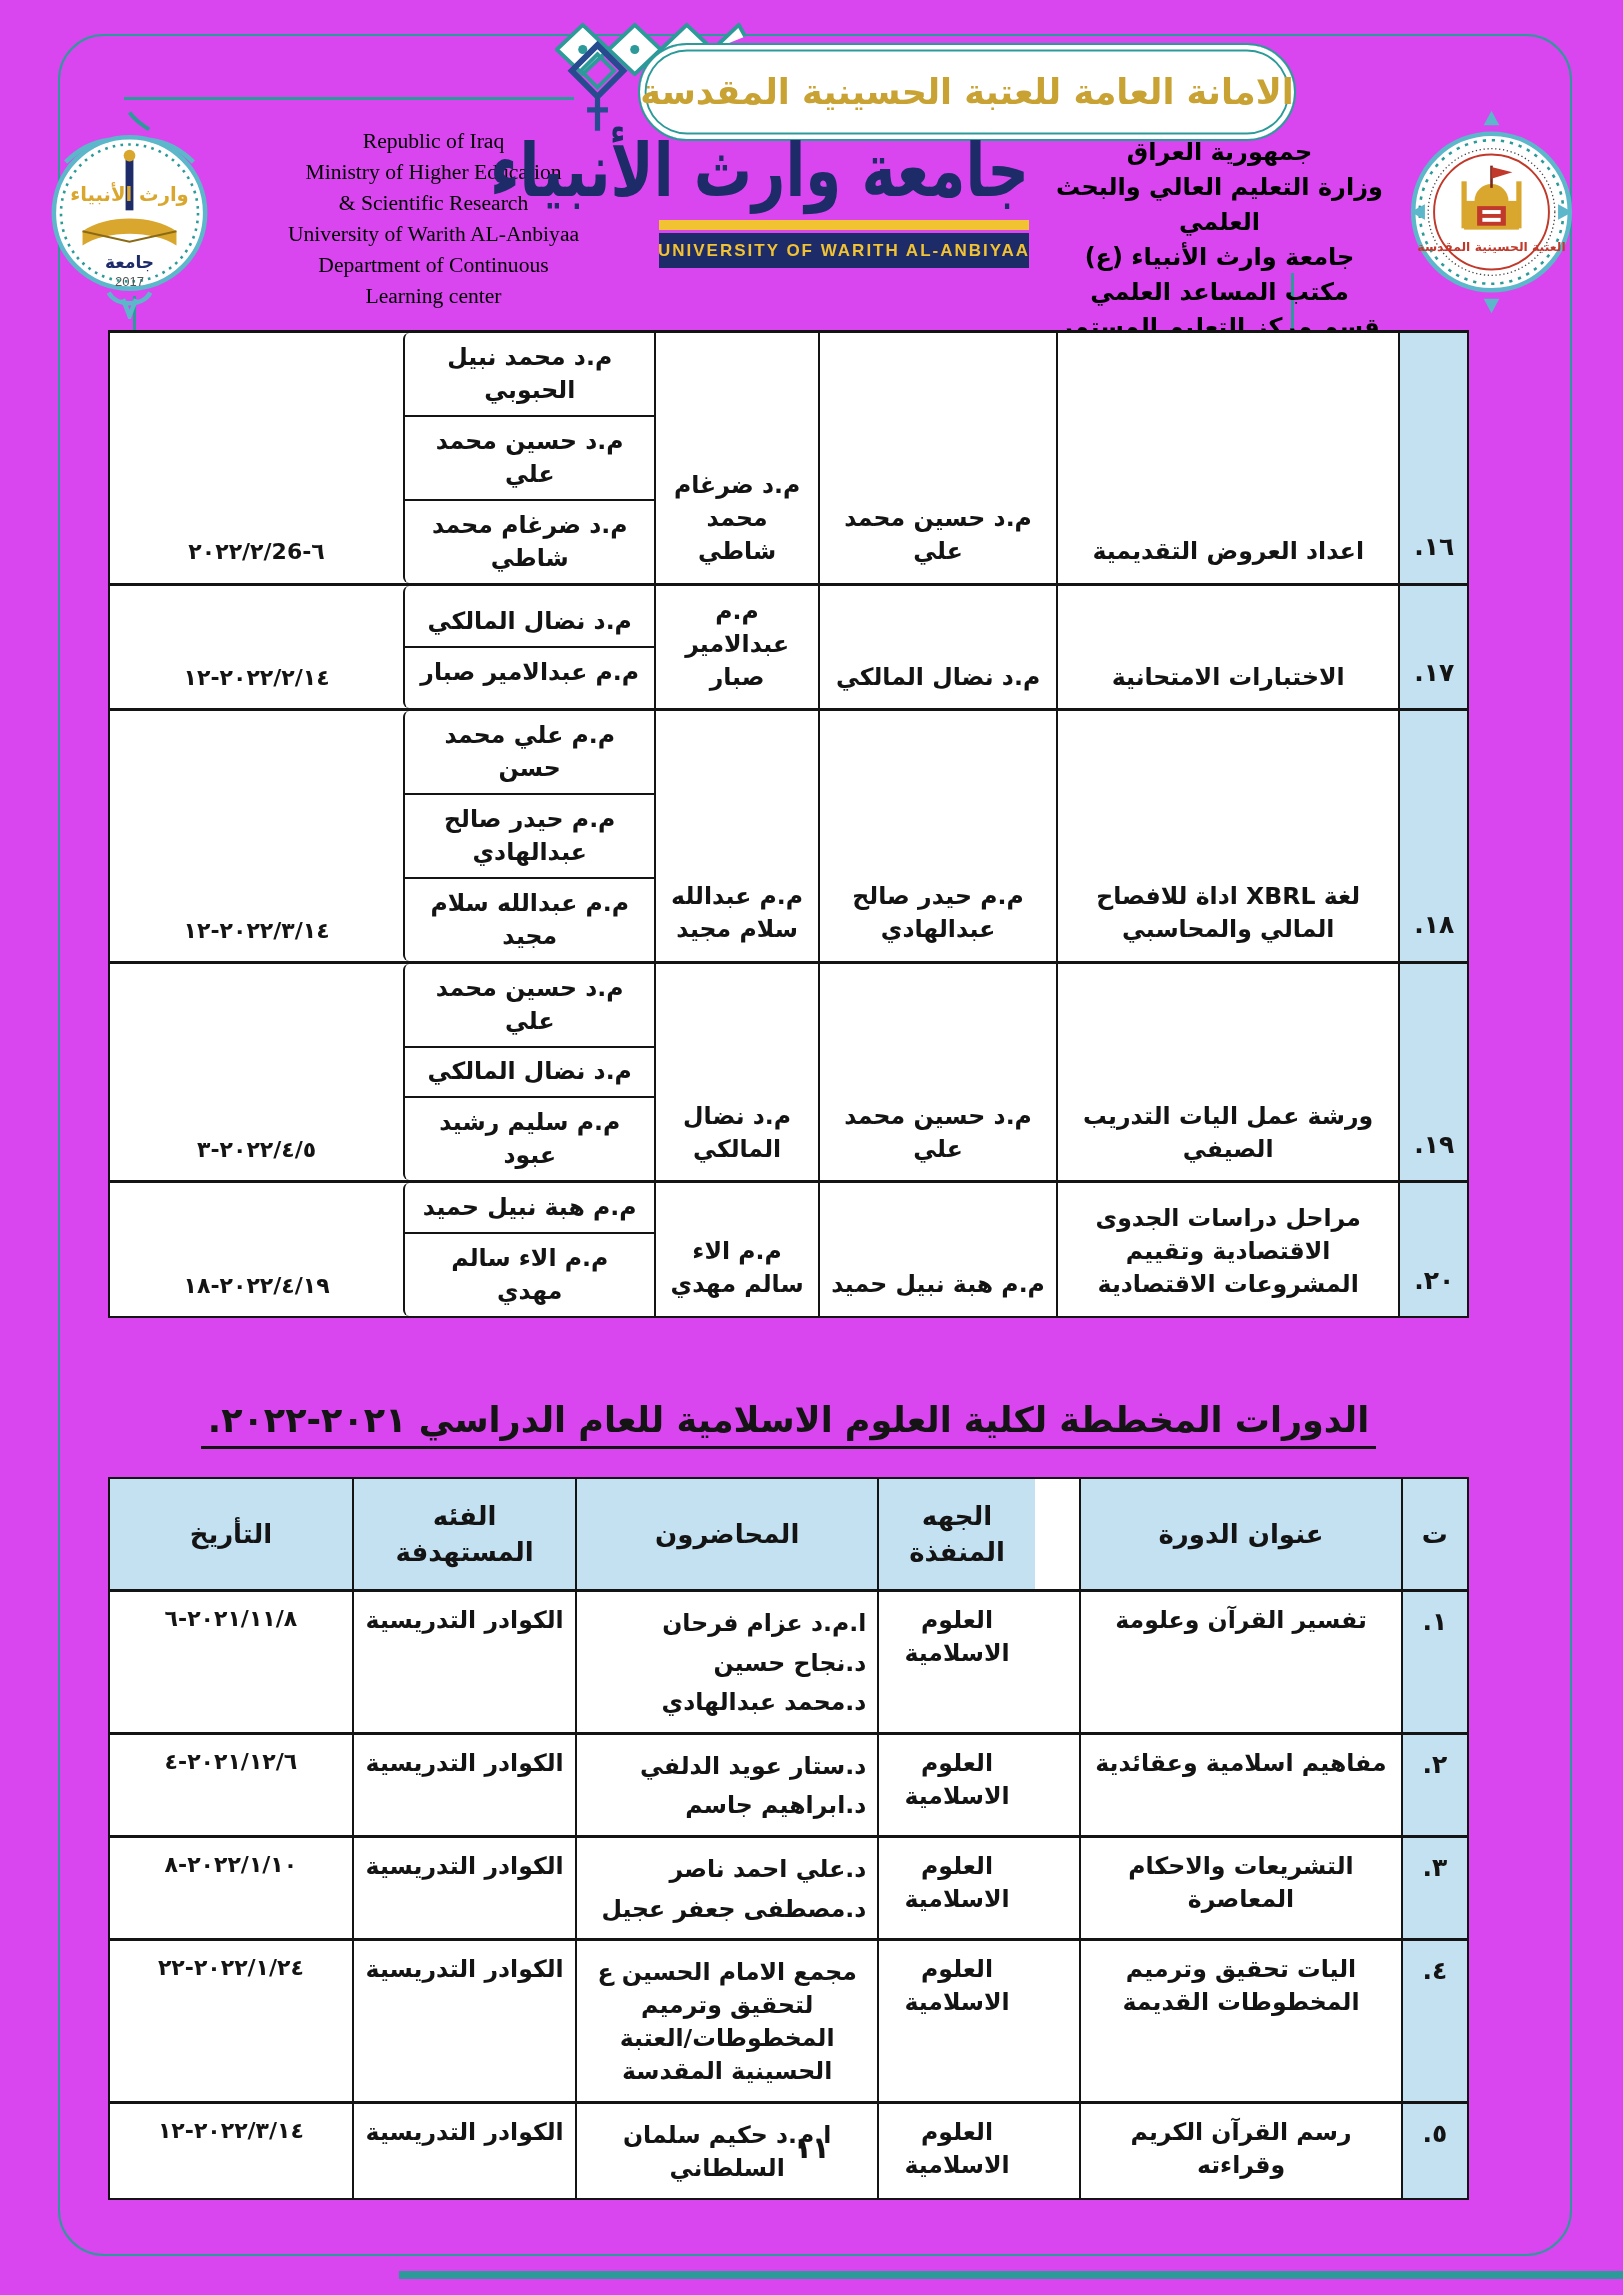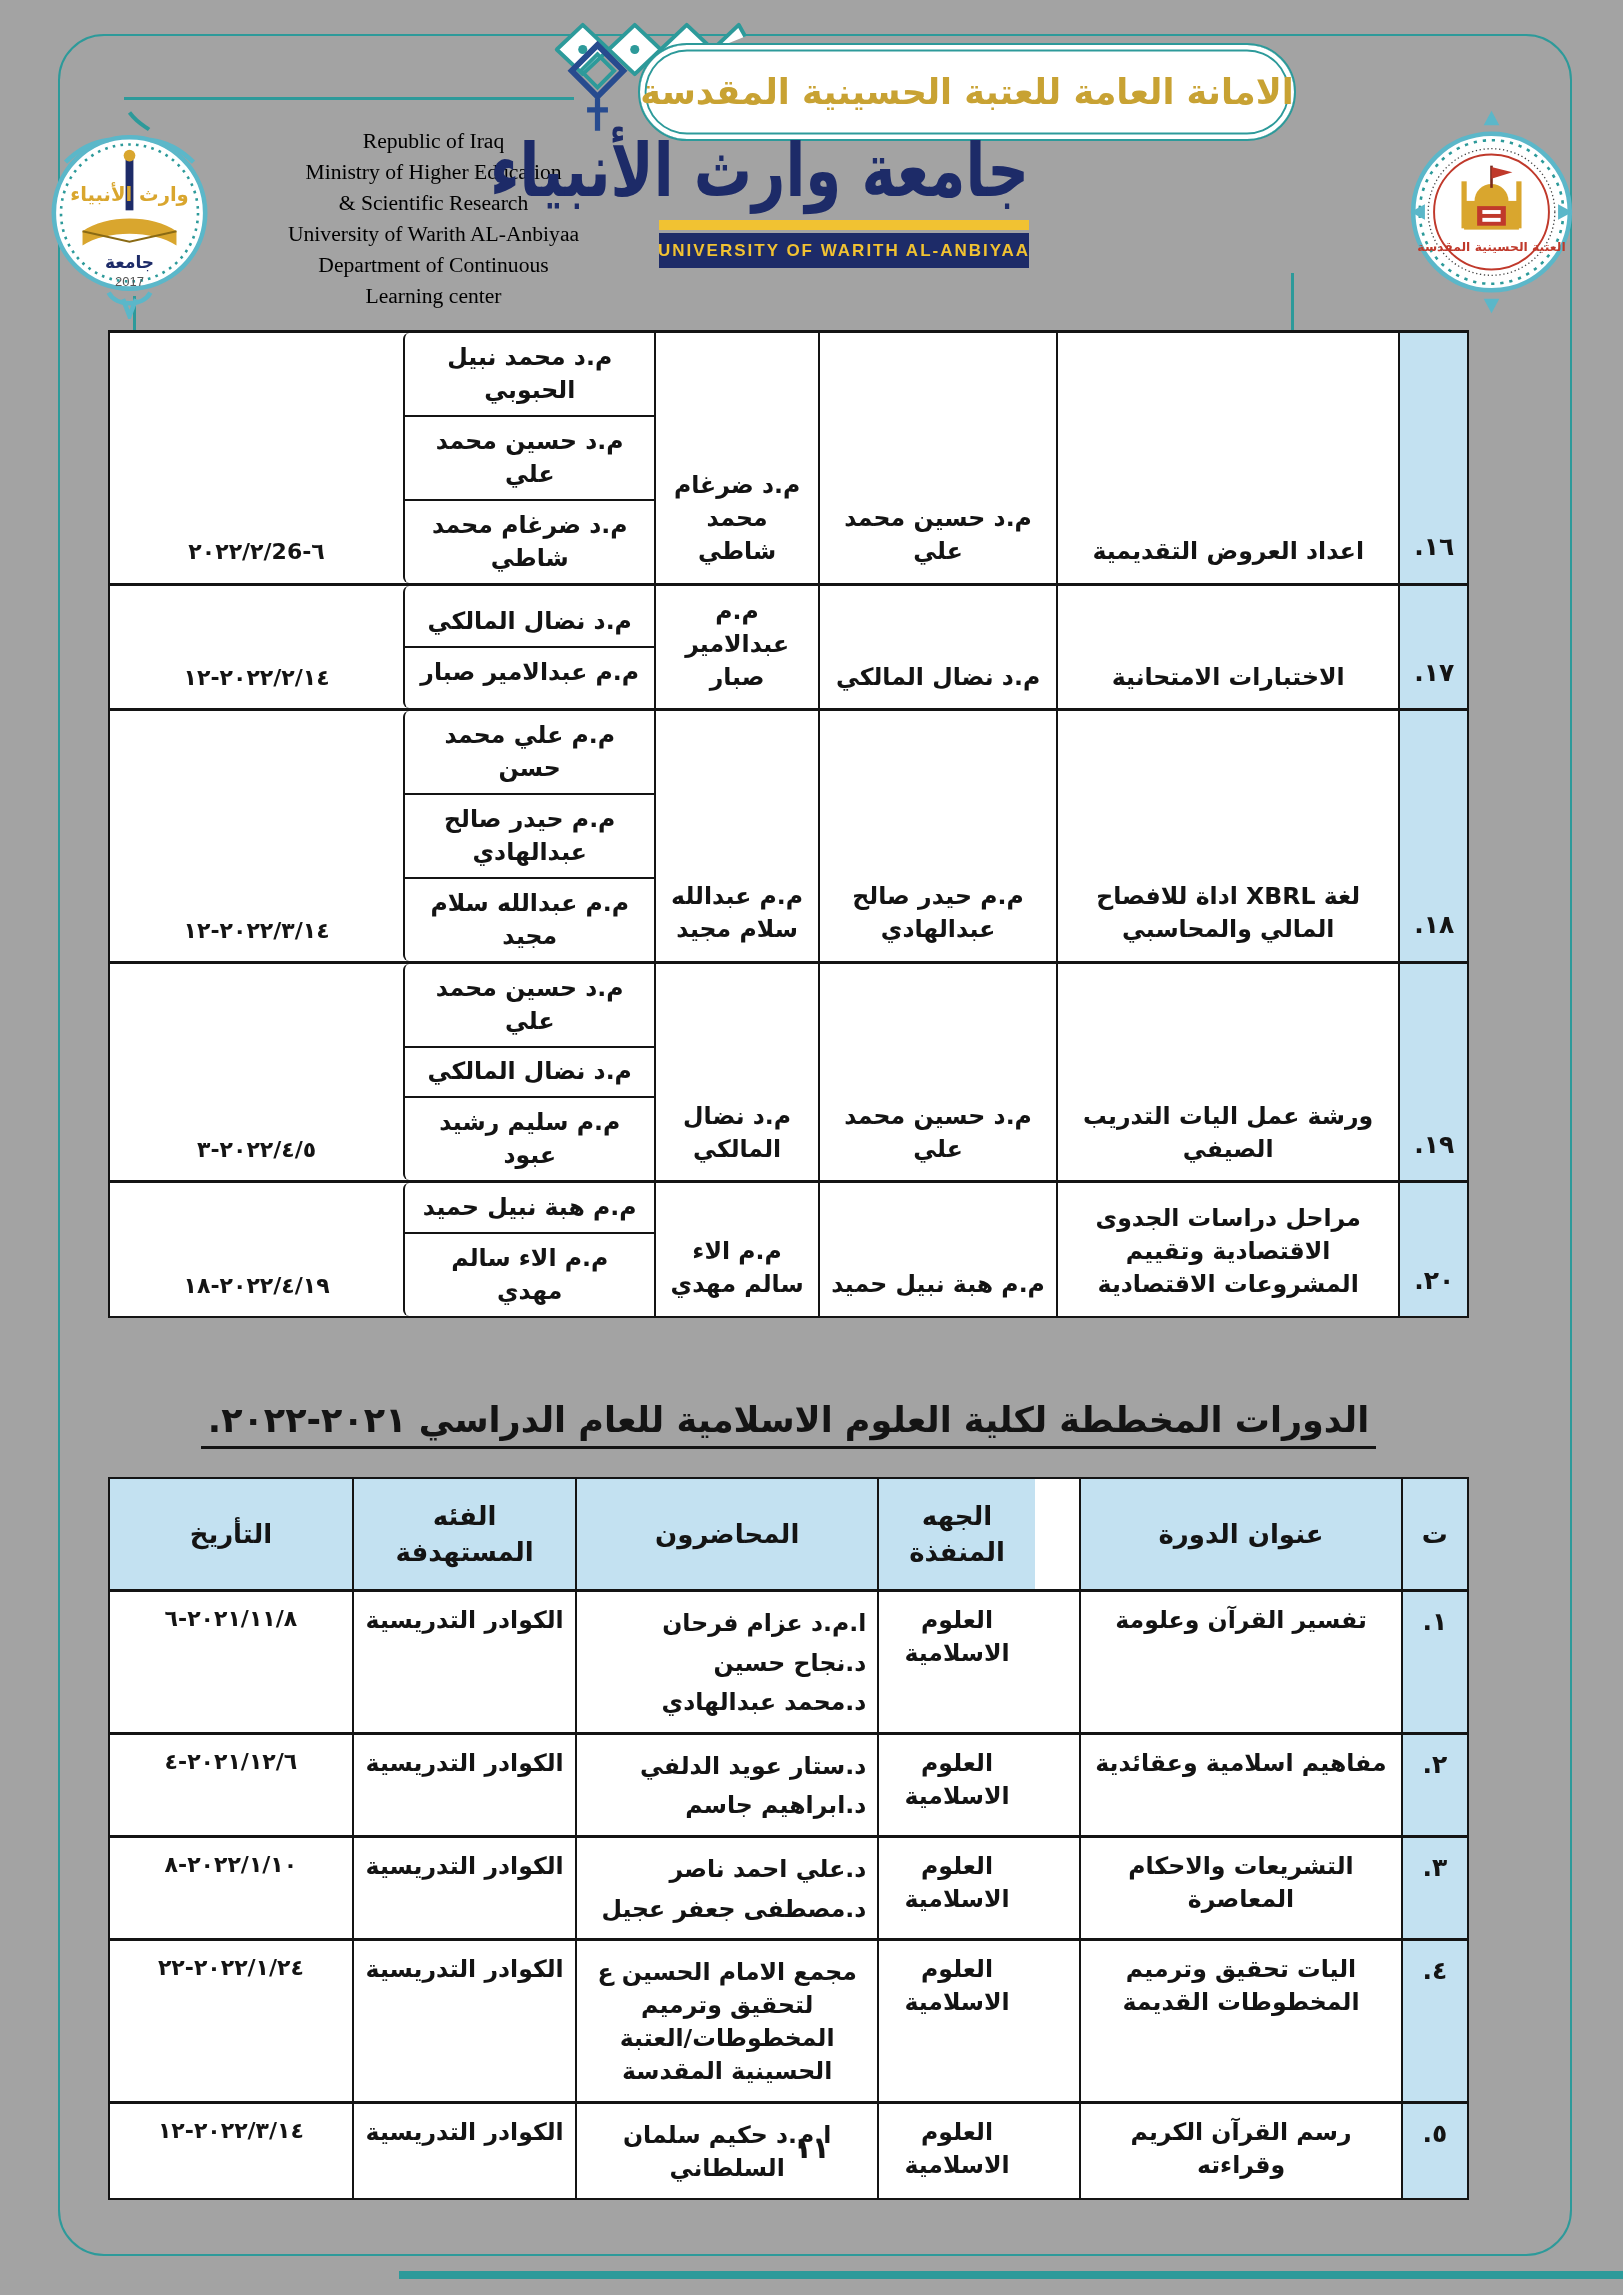--- a/index.html
+++ b/index.html
@@ -1,16 +1,16 @@
 <!DOCTYPE html>
 <html lang="ar" style="font-size:10.5px"><head>
 <meta charset="utf-8">
 <style>
   html,body{margin:0;padding:0;background:#e8e8e8;}
-  .page{position:relative;width:1624px;height:2295px;background:#a3a3a3;overflow:hidden;
+  .page{position:relative;width:1624px;height:2295px;background:#d946ef;overflow:hidden;
         font-family:"DejaVu Sans",sans-serif;color:#141414;}
   
   .frame{position:absolute;left:58px;top:34px;width:1510px;height:2218px;
          border:2.6px solid #2d9a9a;border-radius:46px;}
   .hline{position:absolute;left:124px;top:97px;width:450px;height:2.6px;background:#2d9a9a;}
   .vline{position:absolute;width:2.6px;background:#2d9a9a;}
   .vline.v1{left:133px;top:296px;height:36px;}
   .vline.v2{left:1291px;top:273px;height:58px;}
   .bline{position:absolute;left:399px;top:2271px;width:1225px;height:7.9px;background:#2d9a9a;}
   
@@ -117,20 +117,27 @@
 
   <div class="eng">
     <div class="eng-line">Republic of Iraq</div>
       <div class="eng-line">Ministry of  Higher Education</div>
       <div class="eng-line">&amp; Scientific Research</div>
       <div class="eng-line">University of  Warith AL-Anbiyaa</div>
       <div class="eng-line">Department of Continuous</div>
       <div class="eng-line">Learning center</div>
   </div>
 
+  <div class="arb">
+    <div class="arb-line">جمهورية العراق</div>
+      <div class="arb-line">وزارة التعليم العالي والبحث العلمي</div>
+      <div class="arb-line">جامعة وارث الأنبياء (ع)</div>
+      <div class="arb-line">مكتب المساعد العلمي</div>
+      <div class="arb-line">قسم مركز التعليم المستمر</div>
+  </div>
 
   <div class="unilogo">
     <div class="callig">جامعة وارث الأنبياء</div>
     <div class="goldbar"></div>
     <div class="navybar">UNIVERSITY OF WARITH AL-ANBIYAA</div>
   </div>
 
   <svg class="seal right" width="181" height="218" viewBox="0 0 276 334">
     <circle cx="138" cy="167" r="120" fill="#ffffff" stroke="#5bb7c9" stroke-width="7"></circle>
     <circle cx="138" cy="167" r="110" fill="none" stroke="#2d9a9a" stroke-width="4" stroke-dasharray="5 9"></circle>

